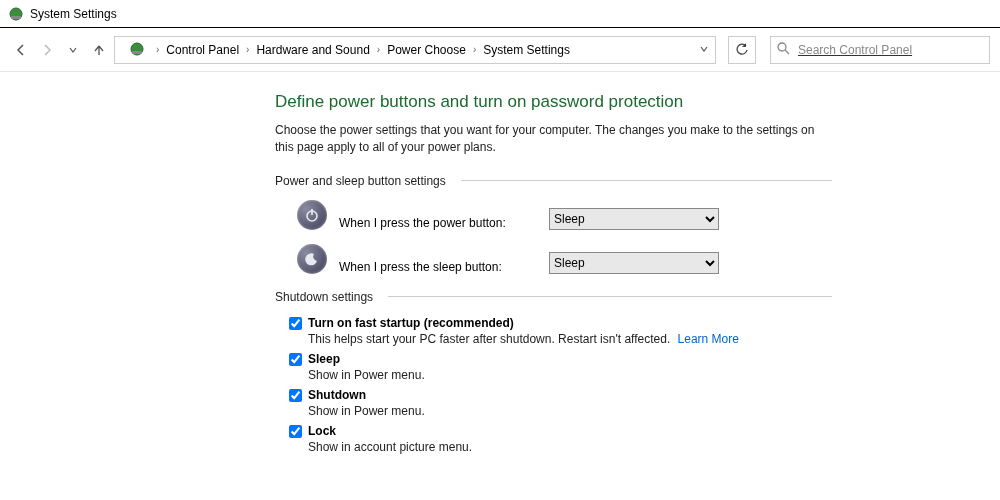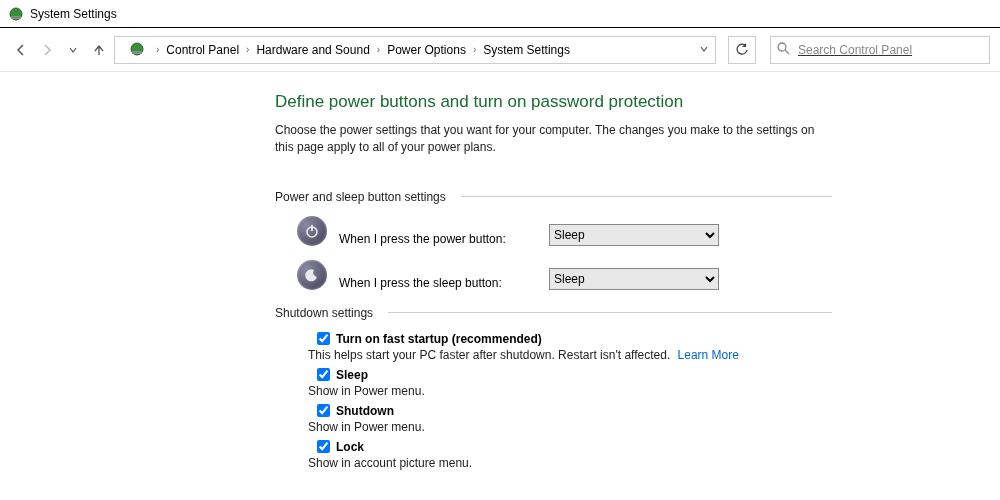--- a/index.html
+++ b/index.html
@@ -100,21 +100,21 @@
     color: #1a6b2f;
     font-weight: 400;
     font-size: 17px;
     margin: 0 0 10px 0;
   }
   .page-desc {
     font-size: 12px;
     color: #222;
     max-width: 640px;
     line-height: 1.4;
-    margin-bottom: 34px;
+    margin-bottom: 18px;
   }
   .group {
     margin-bottom: 16px;
     max-width: 640px;
   }
   .group-header {
     display: flex;
     align-items: center;
     margin-bottom: 12px;
   }
@@ -152,22 +152,21 @@
     height: 22px;
     font-size: 12px;
     background: #e8e8e8;
     border: 1px solid #888;
   }
   .chk-row {
     margin: 4px 0 4px 14px;
   }
   .chk-line {
     display: flex;
-    align-items: center;
-    margin-left: 28px;
+    align-items: flex-end;
   }
   .chk-line input[type=checkbox] {
     margin: 0 6px 0 0;
     width: 13px; height: 13px;
   }
   .chk-label { font-weight: 700; font-size: 12px; }
   .chk-sub {
     margin: 2px 0 6px 19px;
     font-size: 12px;
     color: #222;
@@ -214,21 +213,21 @@
       <svg width="16" height="16" viewBox="0 0 16 16">
         <circle cx="8" cy="8" r="6" fill="#3a8f3a" stroke="#256b25"></circle>
         <rect x="3" y="10" width="10" height="3" fill="#888" rx="1"></rect>
       </svg>
     </span>
     <span class="chev">›</span>
     <span class="crumb">Control Panel</span>
     <span class="chev">›</span>
     <span class="crumb">Hardware and Sound</span>
     <span class="chev">›</span>
-    <span class="crumb">Power Options</span>
+    <span class="crumb">Power Choose</span>
     <span class="chev">›</span>
     <span class="crumb">System Settings</span>
     <span class="bc-spacer"></span>
     <span class="bc-drop">
       <svg width="10" height="10" viewBox="0 0 10 10">
           <path d="M2 3 L5 7 L8 3" stroke="#555" stroke-width="1.2" fill="none"></path>
         </svg>
     </span>
   </div>
 

